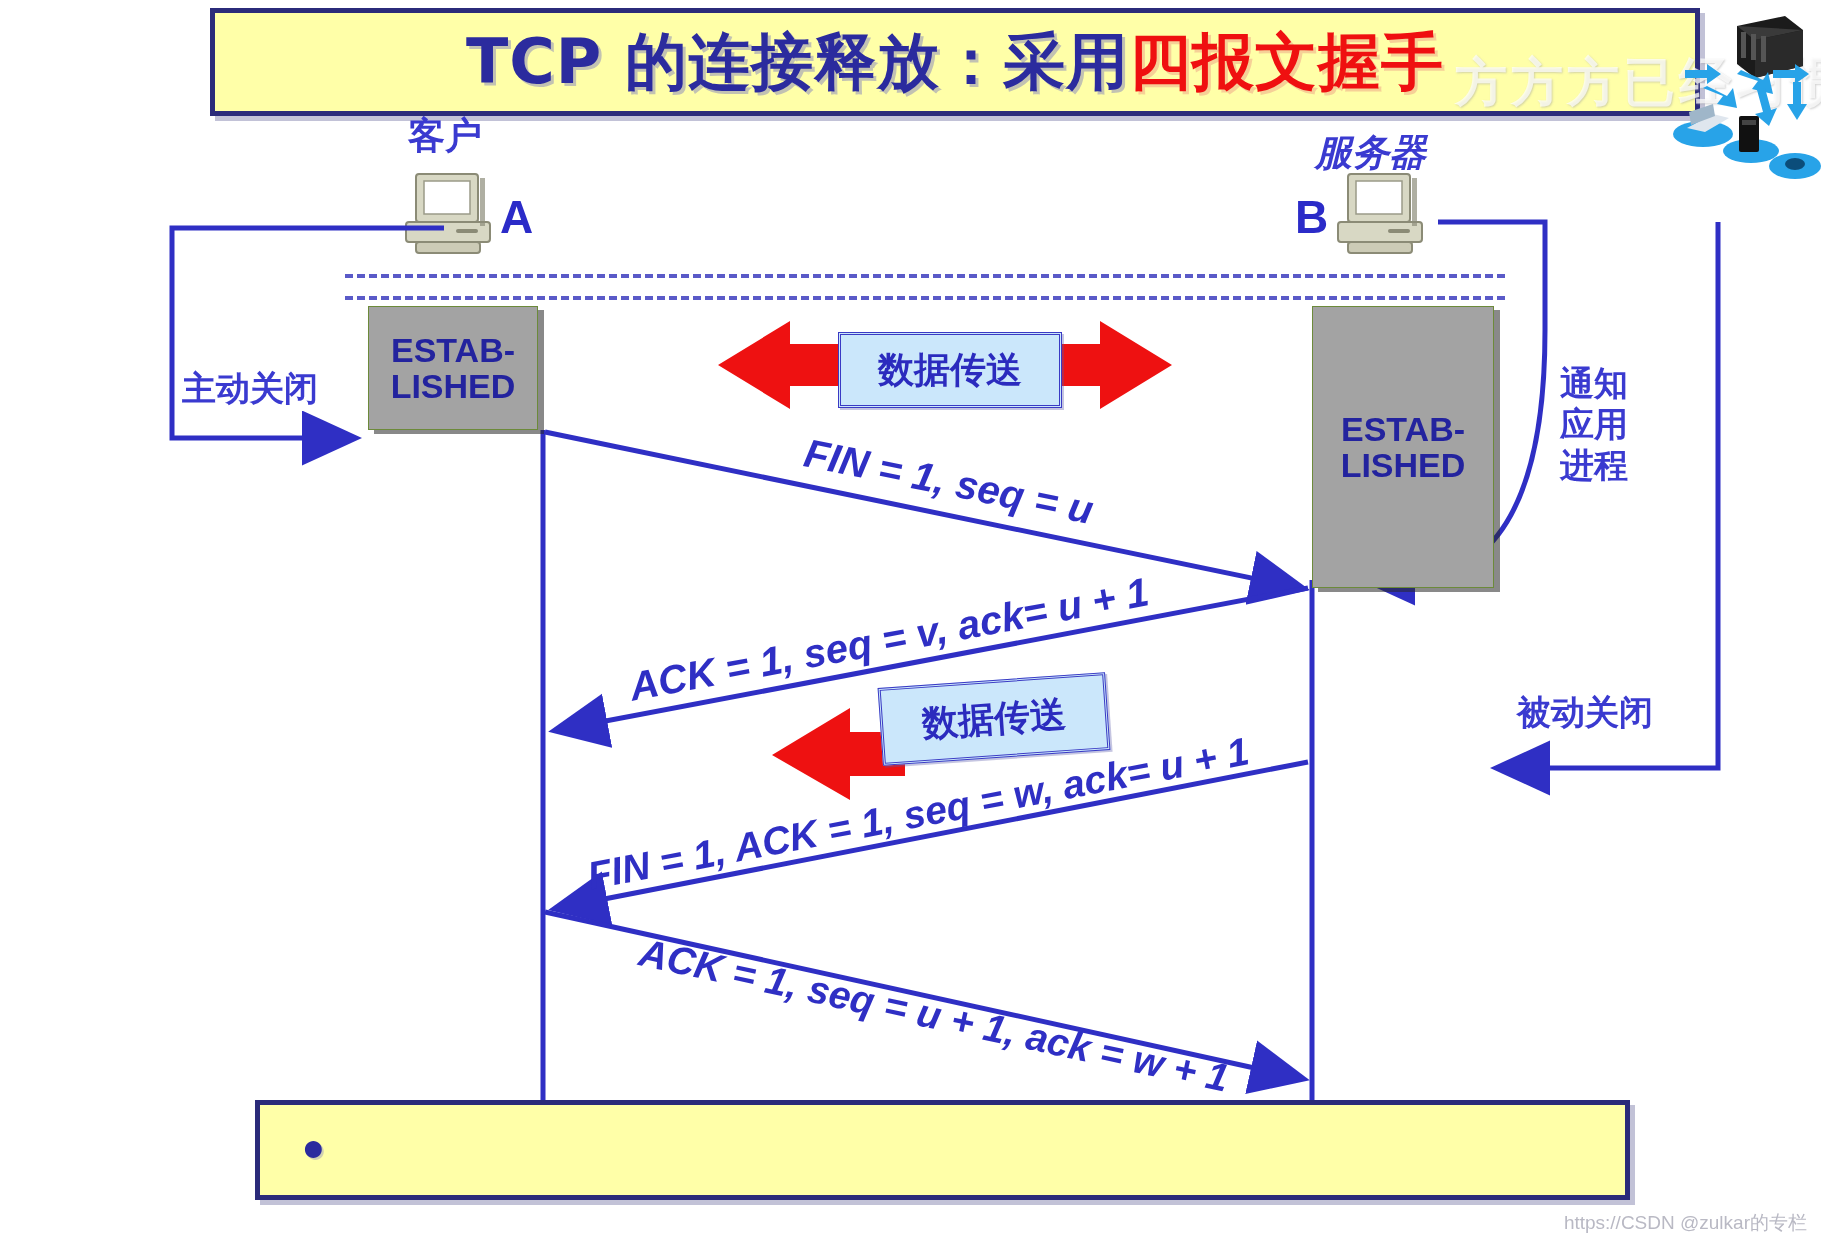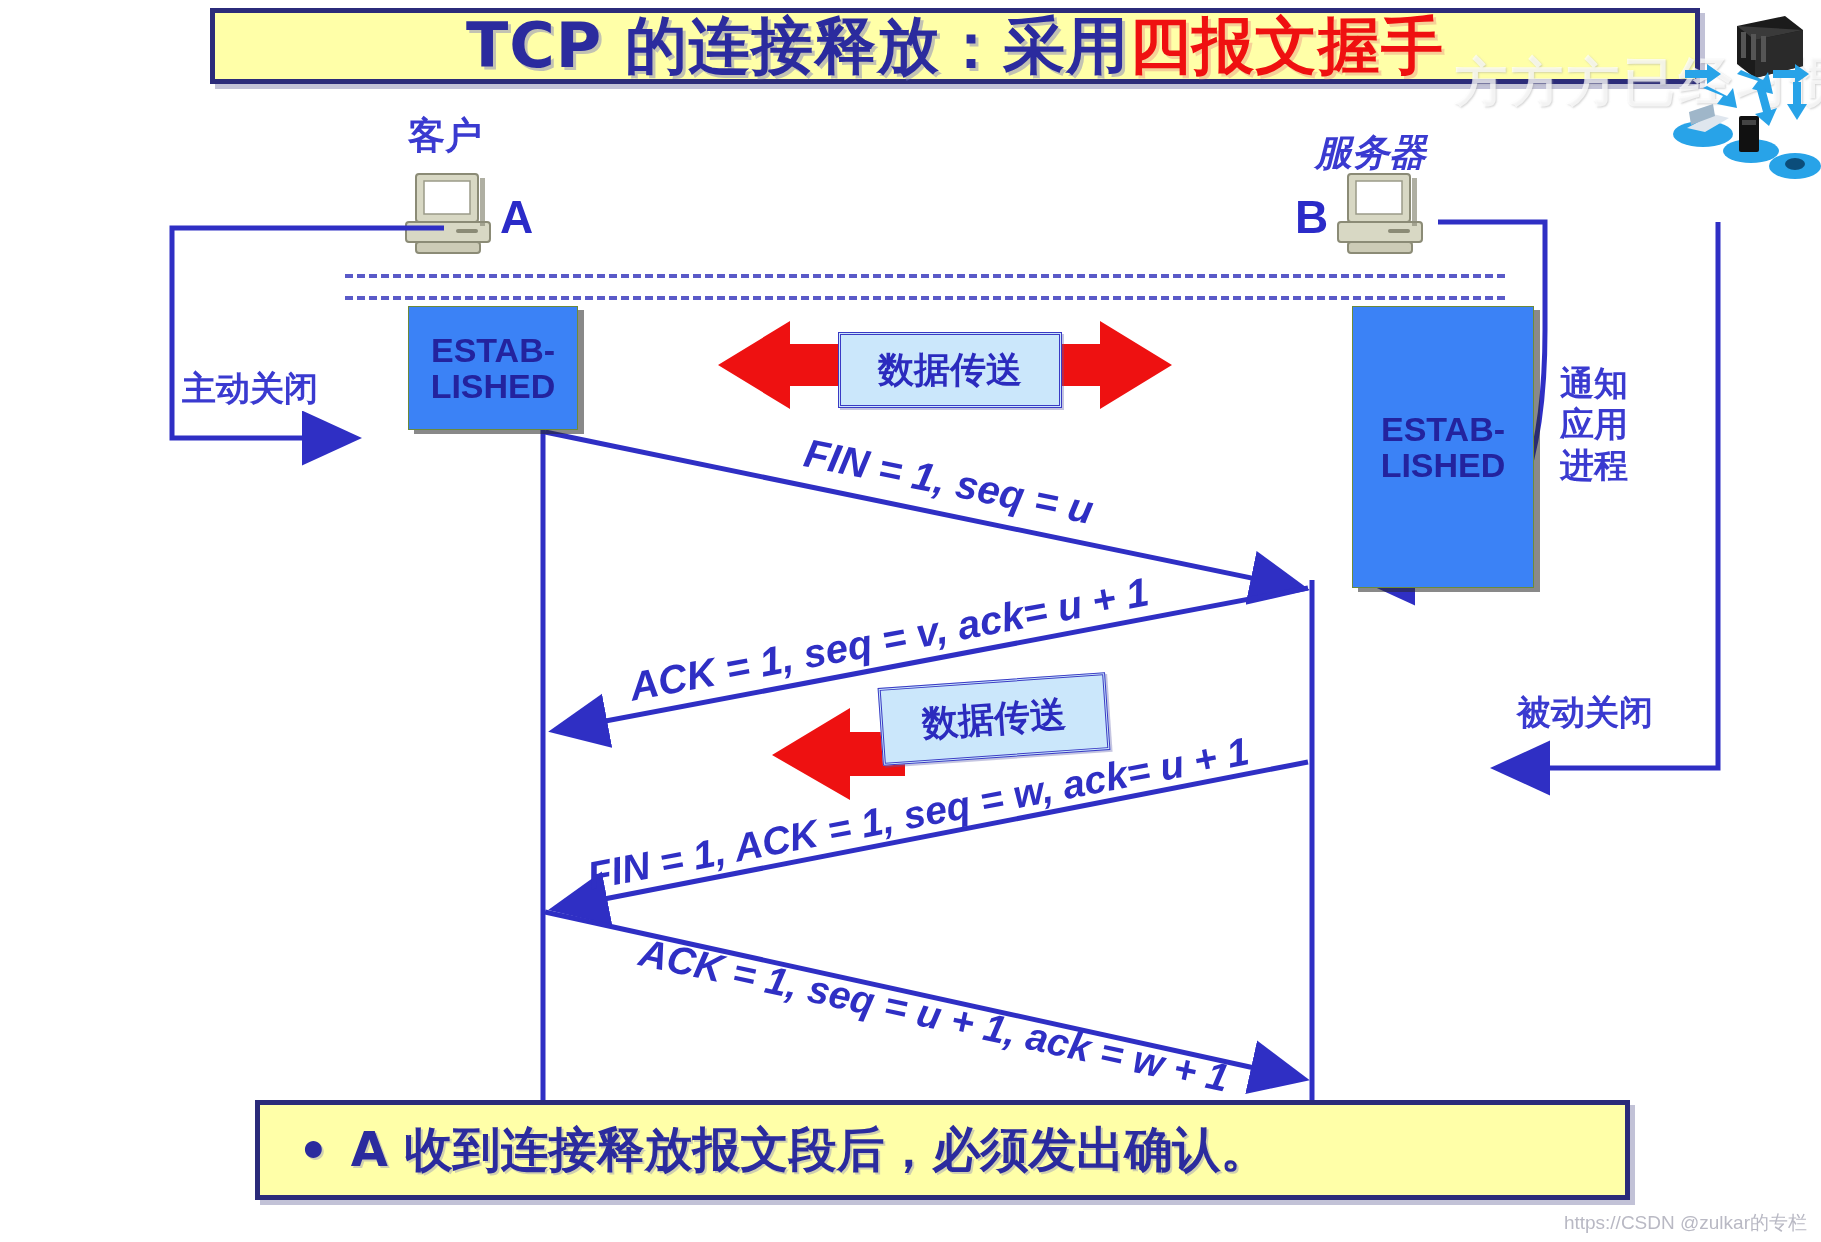--- a/index.html
+++ b/index.html
@@ -3,21 +3,21 @@
 <meta charset="utf-8">
 <style>
   html,body{margin:0;padding:0;background:#fff;}
   body{width:1821px;height:1242px;position:relative;overflow:hidden;
        font-family:"Liberation Sans","DejaVu Sans",sans-serif;}
 
   .stage{position:absolute;left:0;top:0;width:1821px;height:1242px;}
 
   
   .title-banner{
-    position:absolute;left:210px;top:8px;width:1490px;height:76px;
+    position:absolute;left:210px;top:8px;width:1490px;height:108px;
     background:#ffffa8;border:5px solid #2b2b7a;box-sizing:border-box;
     display:flex;align-items:center;justify-content:center;
     box-shadow:5px 5px 0 rgba(80,80,140,.35);
   }
   .title-text{font-size:62px;font-weight:bold;letter-spacing:1px;white-space:nowrap;
     font-family:"DejaVu Sans","Liberation Sans",sans-serif;}
   .t-blue{color:#2b2b9e;text-shadow:3px 3px 0 rgba(120,120,190,.45);}
   .t-red{color:#ef1010;text-shadow:3px 3px 0 rgba(230,120,120,.35);}
 
   
@@ -37,26 +37,25 @@
   .host-letter{position:absolute;font-size:46px;font-weight:bold;color:#2b2bc8;
     font-family:"Liberation Sans",sans-serif;}
 
   .pc{position:absolute;width:104px;height:92px;}
 
   
   .dashline{position:absolute;height:0;border-top:4px dashed #5a5ac8;}
 
   
   .state-box{
-    position:absolute;background:#3b82f6;border:1px solid #6c8a3a;
+    position:absolute;background:#a3a3a3;border:1px solid #6c8a3a;
     box-shadow:6px 4px 0 rgba(40,40,40,.55);
     display:flex;align-items:center;justify-content:center;text-align:center;
     color:#23239e;font-weight:bold;font-size:34px;line-height:1.06;
     font-family:"Liberation Sans",sans-serif;
-    margin-left:40px;
   }
 
   
   .data-box{
     position:absolute;background:#cbe7fb;border:3px double #3a3ac4;
     display:flex;align-items:center;justify-content:center;
     color:#2b2bbe;font-weight:bold;font-size:36px;white-space:nowrap;
     font-family:"DejaVu Sans","Liberation Sans",sans-serif;
     box-shadow:2px 2px 0 rgba(90,90,170,.35);
   }
@@ -234,18 +233,17 @@
   <div class="side-cn" style="left:1560px;top:345px;margin-top:18px;">
     <div>通知</div>
     <div>应用</div>
     <div>进程</div>
   </div>
 
   <div class="side-cn" style="left:1500px;top:692px;margin-left:17px;">被动关闭</div>
 
   <div class="note-box">
     <span class="note-text" style="margin-right:22px;">•</span>
-    <span class="note-text">A 收到连接释放报文段后，必须发出确认。</span>
   </div>
 
   <div class="csdn">https://CSDN @zulkar的专栏</div>
 
 </div>
 
 </body></html>

